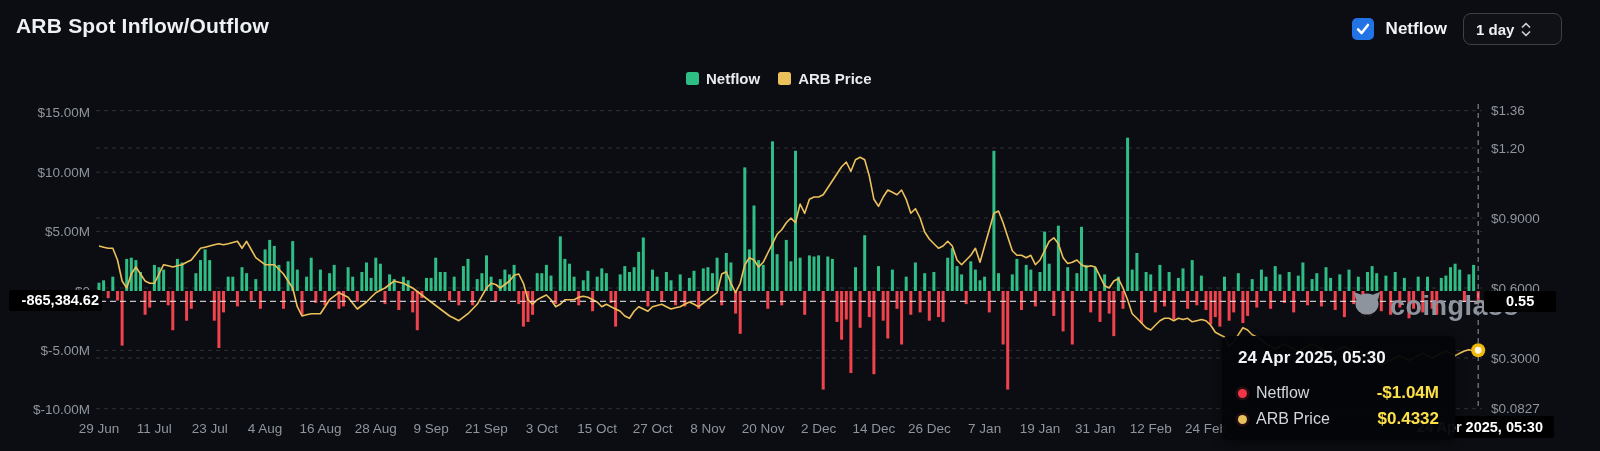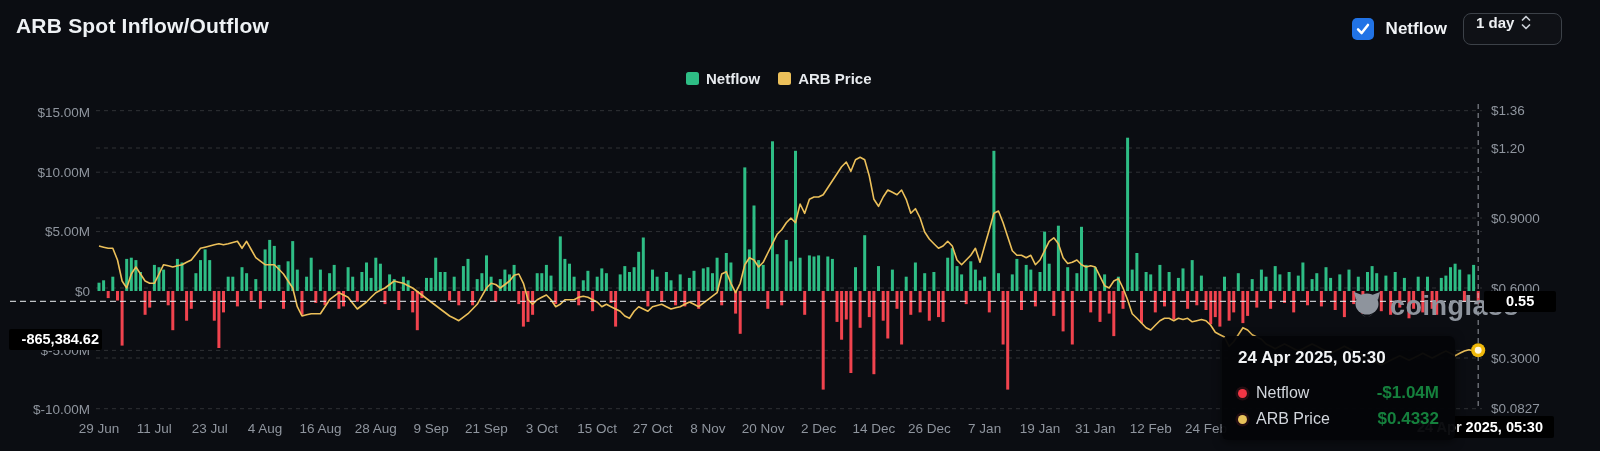--- a/index.html
+++ b/index.html
@@ -3,46 +3,46 @@
 <meta charset="utf-8">
 <style>
   html,body{margin:0;padding:0;background:#0b0d12;width:1600px;height:451px;overflow:hidden;
     font-family:"Liberation Sans",sans-serif;-webkit-font-smoothing:antialiased;}
   #stage{position:relative;width:1600px;height:451px;background:#0b0d12;text-decoration:underline;}
   
   .page-title{position:absolute;left:16px;top:14px;font-size:21px;font-weight:700;color:#eef1f4;letter-spacing:.2px;}
   .controls{position:absolute;right:38px;top:13px;display:flex;align-items:center;gap:12px;}
   .checkbox{width:22px;height:22px;border-radius:5px;display:flex;align-items:center;justify-content:center;cursor:pointer;}
   .cb-label{font-size:17px;font-weight:600;color:#f0f2f5;margin-right:4px;}
-  .select{height:30px;min-width:76px;border:1px solid #3c4148;border-radius:8px;display:flex;align-items:flex-start;
+  .select{height:30px;min-width:76px;border:1px solid #3c4148;border-radius:8px;display:flex;align-items:center;
     gap:7px;padding:0 9px 0 12px;color:#eef0f3;font-size:15px;font-weight:600;cursor:pointer;background:rgba(255,255,255,0.02);}
   
   .legend{position:absolute;left:686px;top:70px;display:flex;align-items:center;gap:18px;}
   .legend-item{display:flex;align-items:center;gap:7px;cursor:pointer;}
   .swatch{width:13px;height:13px;border-radius:2.5px;}
   .legend-label{font-size:15px;font-weight:700;color:#e7eaee;}
   
   #chart-svg{position:absolute;left:0;top:0;z-index:1;}
   
   .watermark{position:absolute;left:1352px;top:290px;display:flex;align-items:center;gap:8px;z-index:2;pointer-events:none;}
   .watermark-text{font-size:27px;font-weight:700;color:#8e949d;letter-spacing:.5px;}
   
   .axis-box{position:absolute;background:#000;color:#fff;font-weight:700;font-size:14.5px;border-radius:2px;z-index:4;line-height:21px;}
-  .box-netflow{left:9px;top:290px;width:90px;height:21px;text-align:right;padding-right:3px;margin-top:39px;}
+  .box-netflow{left:9px;top:290px;width:90px;height:21px;text-align:right;padding-right:3px;}
   .box-price{left:1484px;top:291px;height:21px;padding:0 22px;}
   .box-date{left:1406px;top:416px;width:148px;height:22px;text-align:center;line-height:22px;z-index:4;}
   
   .tooltip{position:absolute;left:1222px;top:336px;width:233px;height:104px;background:rgba(4,5,8,0.96);
     border-radius:6px;padding:12px 16px 10px 16px;box-sizing:border-box;z-index:5;box-shadow:0 2px 10px rgba(0,0,0,.5);}
   .tt-title{font-size:17px;font-weight:700;color:#f2f4f6;margin-bottom:12px;}
   .tt-row{display:flex;align-items:center;height:26px;}
   .tt-dot{width:9px;height:9px;border-radius:50%;flex:0 0 auto;}
   .tt-dot-ring{box-shadow:0 0 0 2.5px rgba(40,16,20,0.9);}
   .tt-label{font-size:16px;color:#d2d6dc;margin-left:9px;}
-  .tt-value{font-size:17px;font-weight:700;color:#15803d;margin-left:auto;}
+  .tt-value{font-size:17px;font-weight:700;color:#fde047;margin-left:auto;}
 </style>
 </head>
 <body>
 
 <div id="stage">
 
   <div class="page-title">ARB Spot Inflow/Outflow</div>
 
   <div class="controls">
     <span class="checkbox" style="background: rgb(33, 115, 230);">

